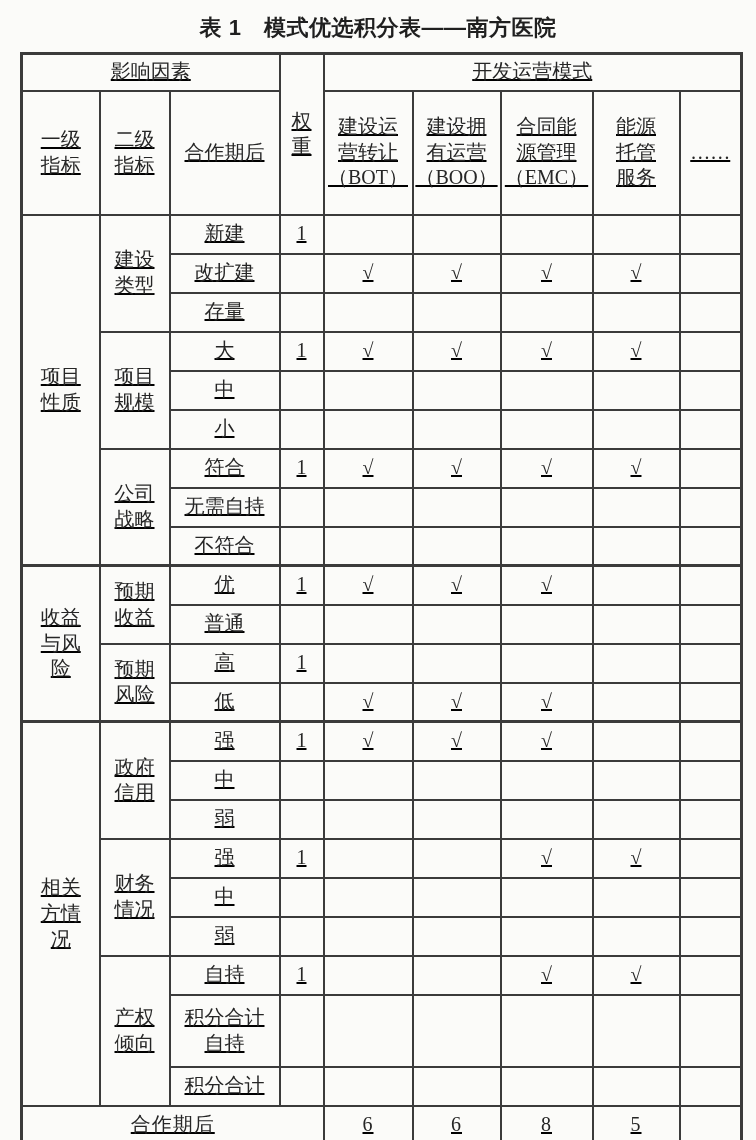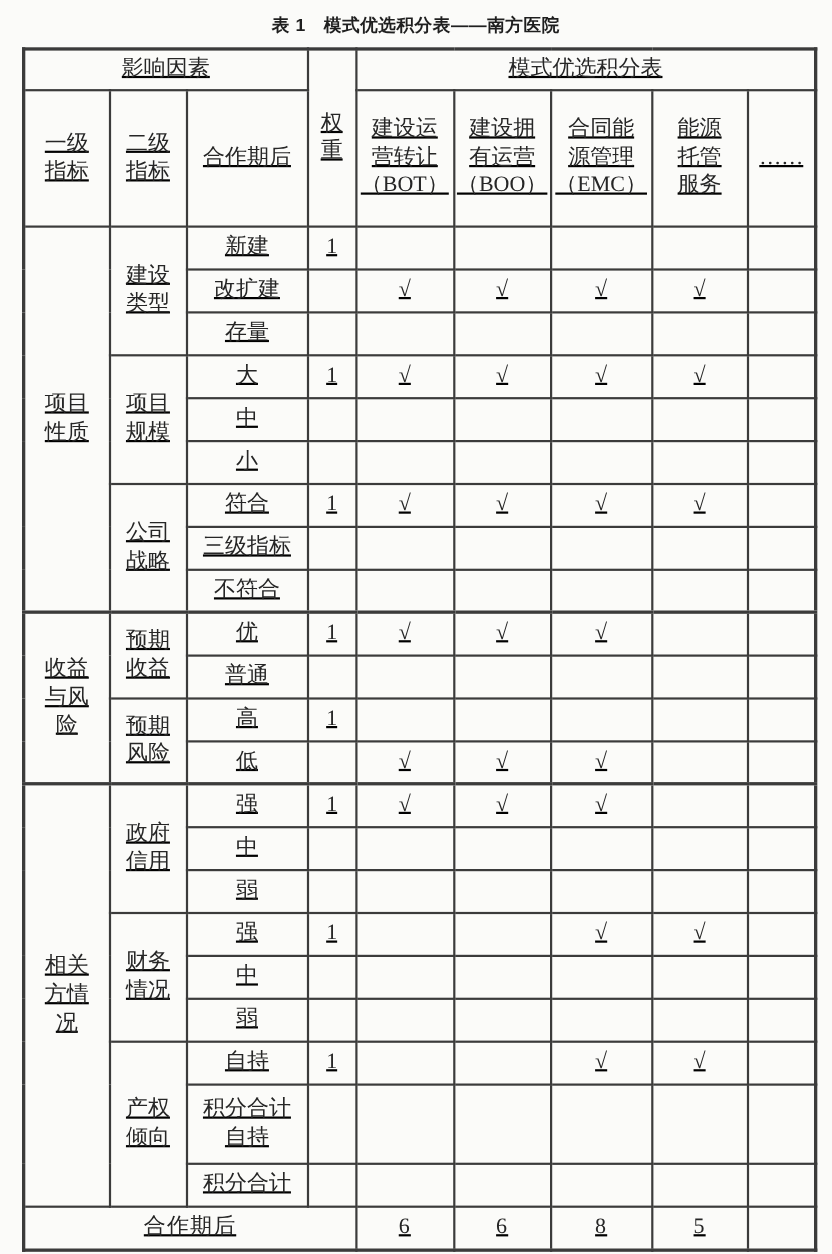--- a/index.html
+++ b/index.html
@@ -12,21 +12,21 @@
     width:756px;height:1140px;
     background:var(--paper);
     font-family:"Liberation Serif","DejaVu Serif",serif;
     -webkit-font-smoothing:antialiased;
   }
   .page{width:756px;}
   .title{
     text-align:center;
     font-family:"Liberation Sans","DejaVu Sans",sans-serif;
     font-weight:bold;
-    font-size:16px;
+    font-size:22px;
     color:#1f1f1f;
     padding-top:13px;
     letter-spacing:0.5px;
   }
   table.score{
     border-collapse:collapse;
     table-layout:fixed;
     width:720px;
     margin:9px 0 0 20px;
     border:3px solid var(--line);
@@ -71,21 +71,21 @@
         <col style="width:92px">
         <col style="width:87px">
         <col style="width:62px">
     </colgroup>
 
     <tbody>
         <tr class="h1">
       <td class="hdr" colspan="3">影响因素</td>
       <td class="hdr" rowspan="2">权
 重</td>
-      <td class="hdr" colspan="5">模式优选积分表</td>
+      <td class="hdr" colspan="5">开发运营模式</td>
     </tr>
     <tr class="h2">
       <td class="hdr">一级
 指标</td>
       <td class="hdr">二级
 指标</td>
       <td class="hdr">合作期后</td>
       <td class="hdr">建设运
 营转让
 （BOT）</td>
@@ -166,21 +166,21 @@
 战略</td>
       <td>符合</td>
       <td class="w">1</td>
       <td class="chk">√</td>
       <td class="chk">√</td>
       <td class="chk">√</td>
       <td class="chk">√</td>
       <td class="chk"></td>
     </tr>
     <tr class="r">
-      <td>三级指标</td>
+      <td>无需自持</td>
       <td class="w"></td>
       <td class="chk"></td>
       <td class="chk"></td>
       <td class="chk"></td>
       <td class="chk"></td>
       <td class="chk"></td>
     </tr>
     <tr class="r">
       <td>不符合</td>
       <td class="w"></td>

